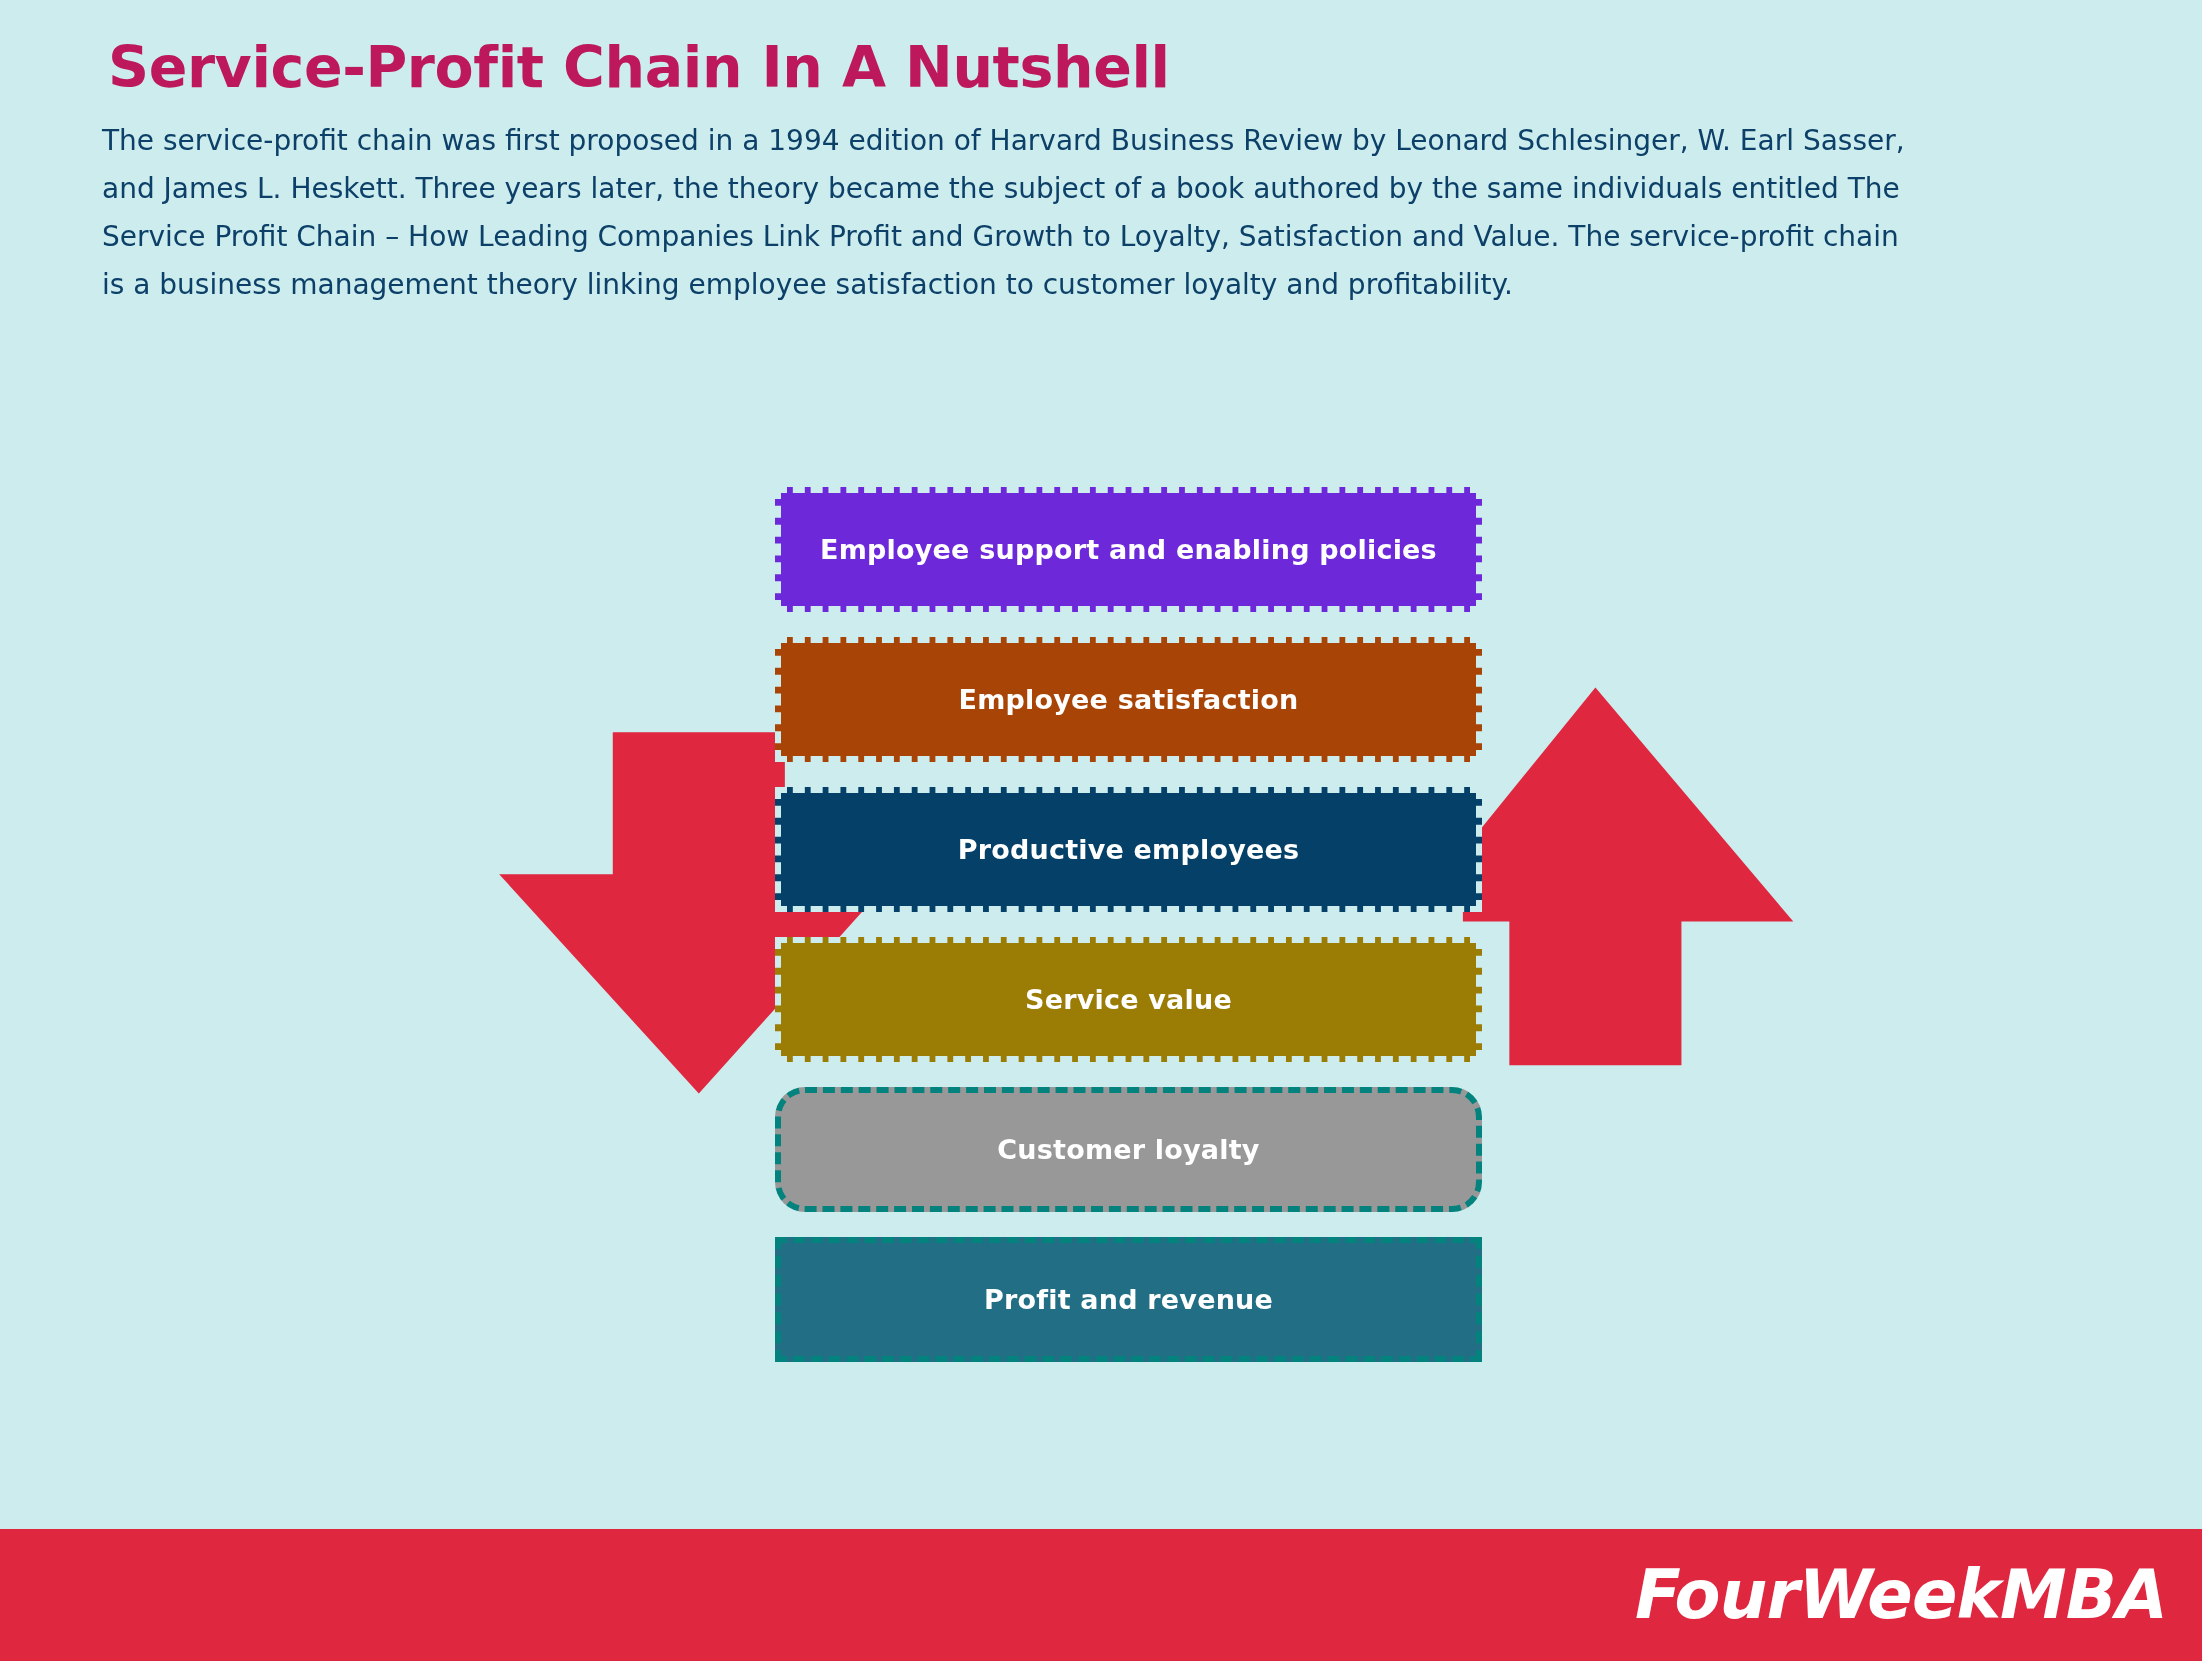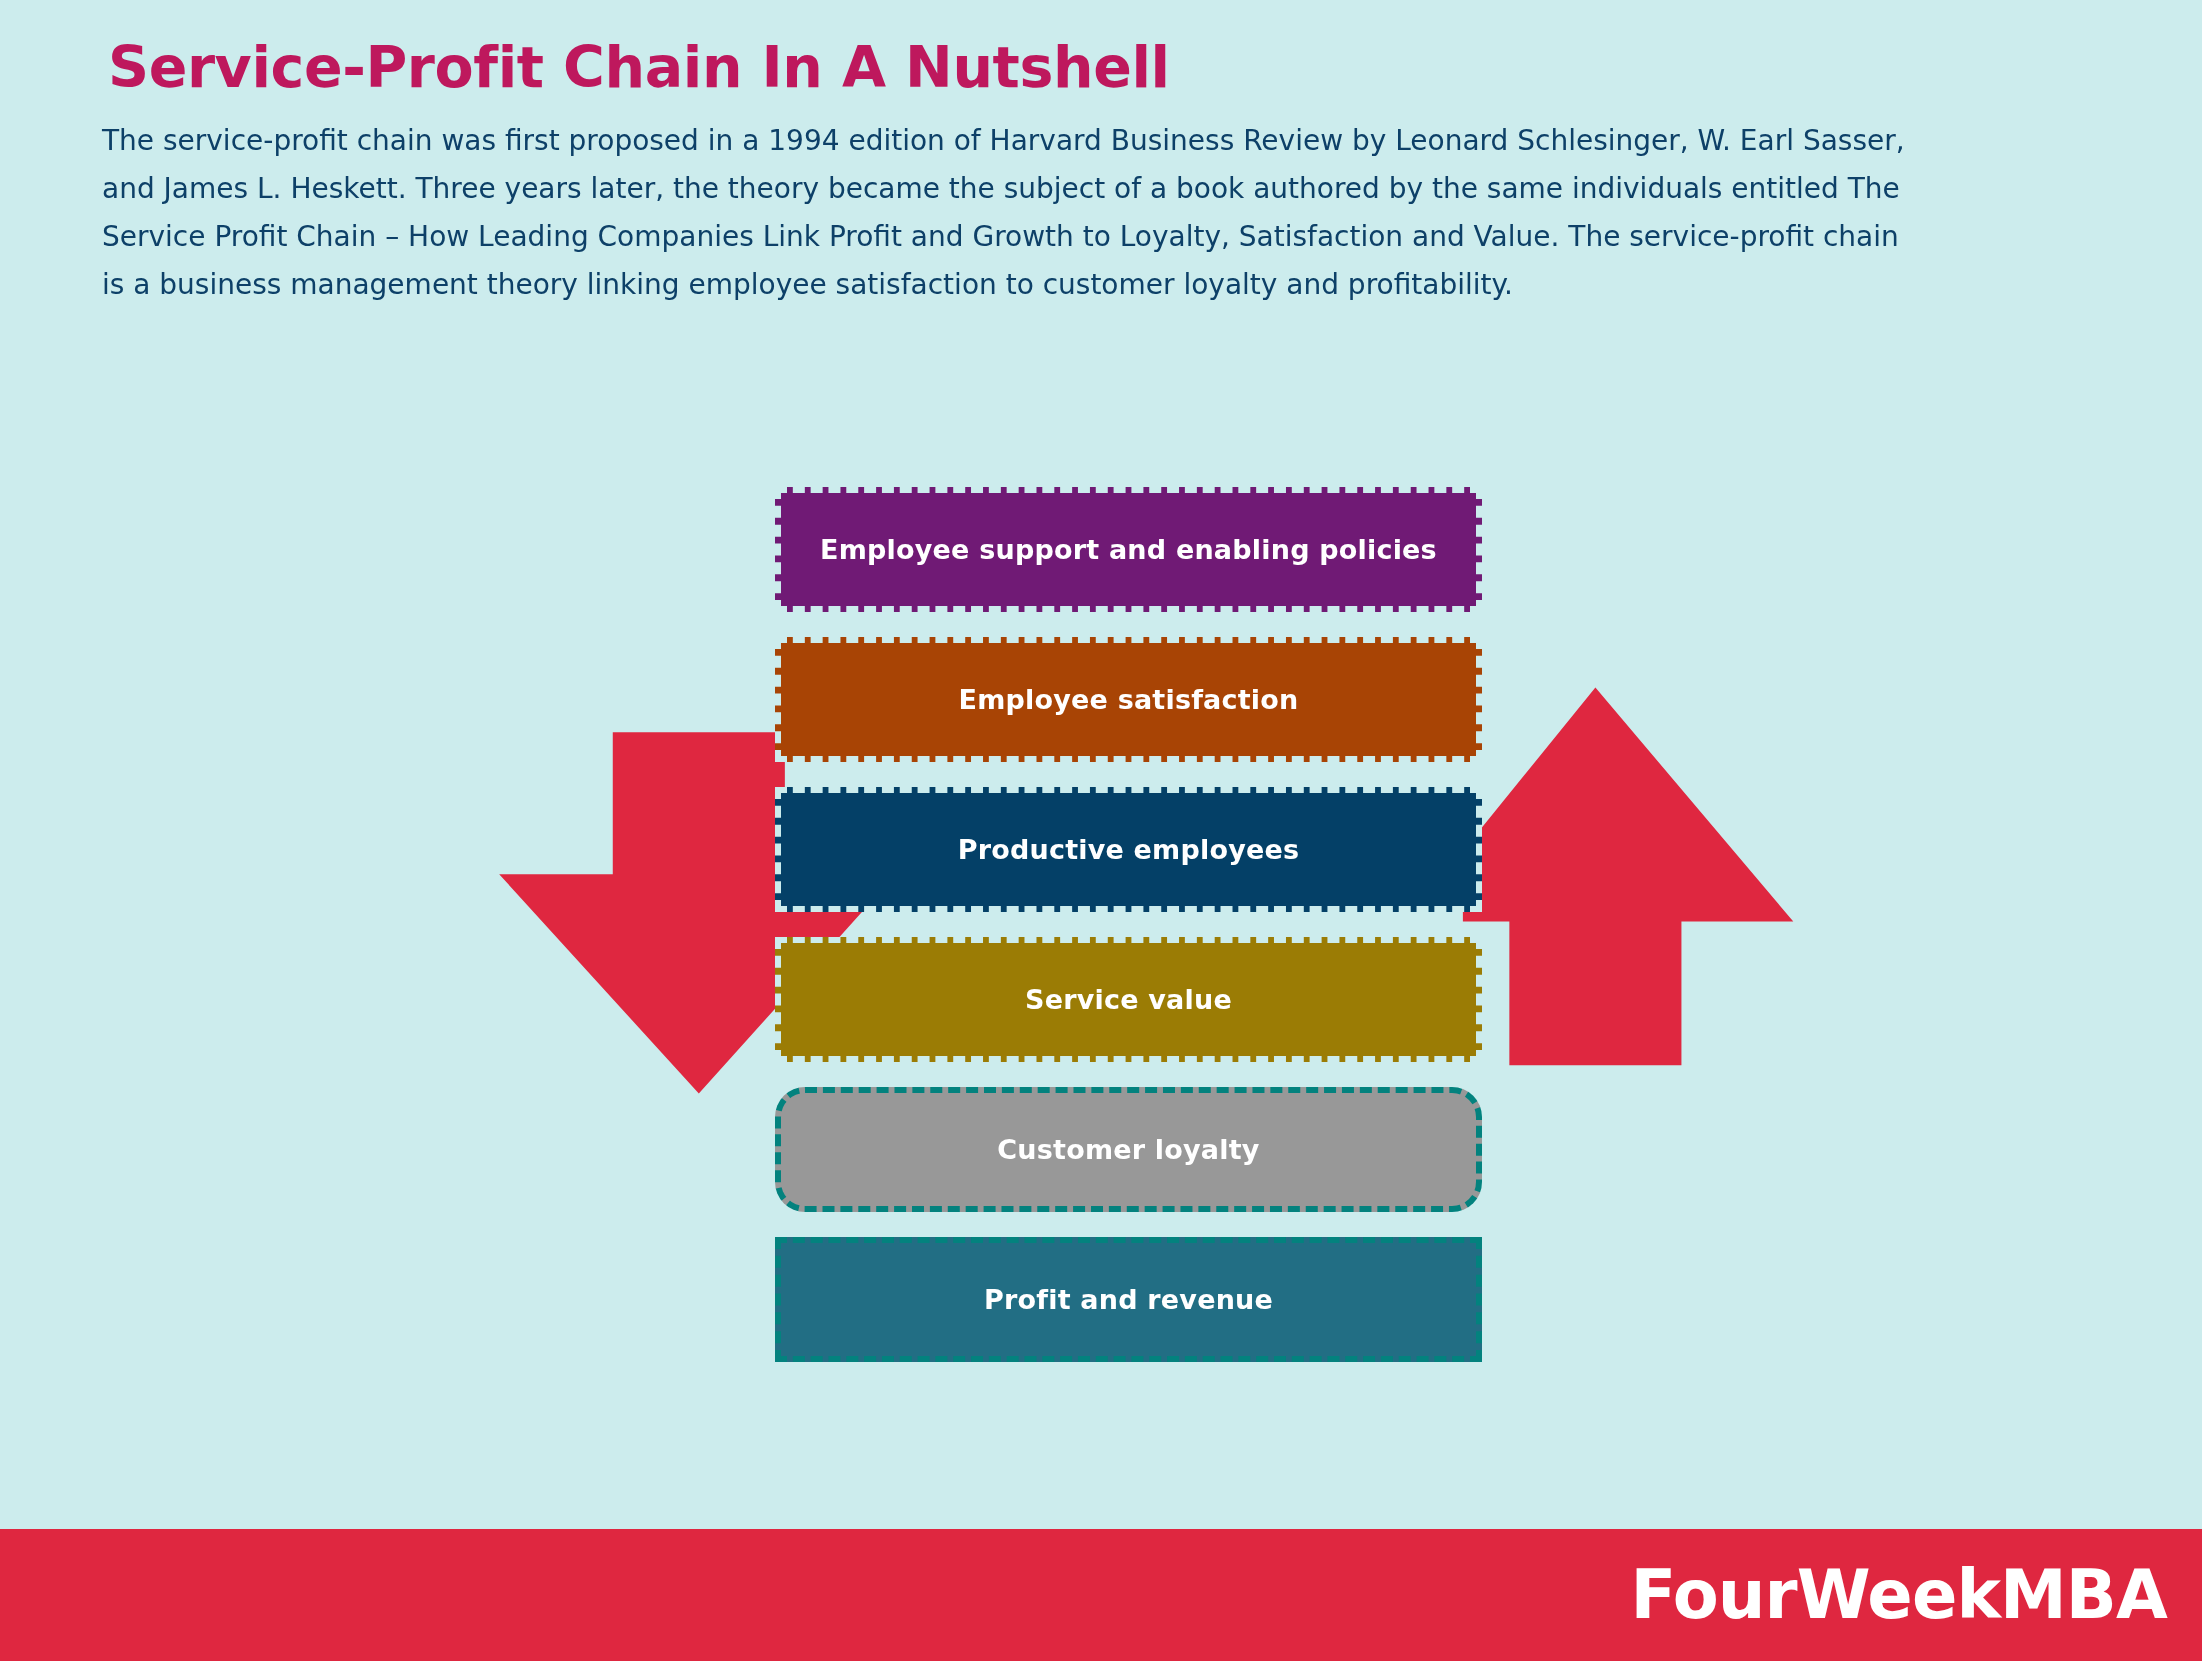--- a/index.html
+++ b/index.html
@@ -96,20 +96,21 @@
 
   
   #footer-bar {
     position:absolute;
     left:0;
     top:1529px;
     width:2203px;
     height:132px;
     background:#df2740;
     z-index:4;
+    font-style:italic;
   }
 
   #brand-logo {
     position:absolute;
     right:36px;
     top:50%;
     transform:translateY(-50%);
     font-family:"DejaVu Sans", sans-serif;
     font-size:67px;
     font-weight:700;
@@ -125,21 +126,21 @@
 
   <svg class="arrow-layer" viewBox="0 0 2560 1777">
 
     <polygon id="down-arrow-shape" points="712,851 912,851 912,1016 1041,1016 812,1271 580,1016 712,1016" fill="#df2740"></polygon>
 
     <polygon id="up-arrow-shape" points="1854,799 2084,1071 1954,1071 1954,1238 1754,1238 1754,1071 1700,1071 1700,989" fill="#df2740"></polygon>
   </svg>
 
   <div id="stack">
 
-    <div class="chain-box" style="background:#701a75;border-color:#cceced;">
+    <div class="chain-box" style="background:#6d28d9;border-color:#cceced;">
       <span class="chain-label">Employee support and enabling policies</span>
     </div>
 
     <div class="chain-box" style="background:#a84405;border-color:#cceced;">
       <span class="chain-label">Employee satisfaction</span>
     </div>
 
     <div class="chain-box" style="background:#044067;border-color:#cceced;">
       <span class="chain-label">Productive employees</span>
     </div>

